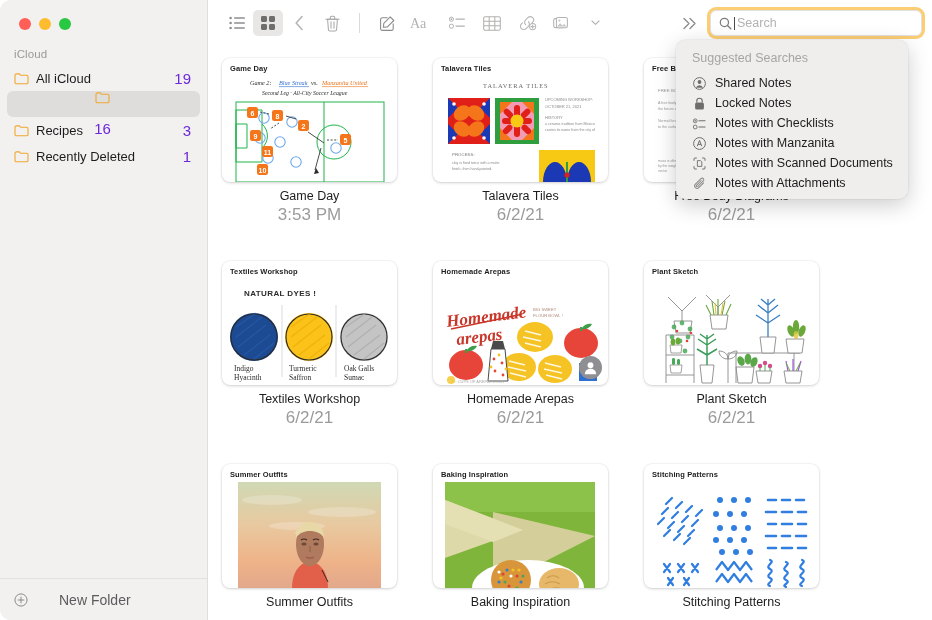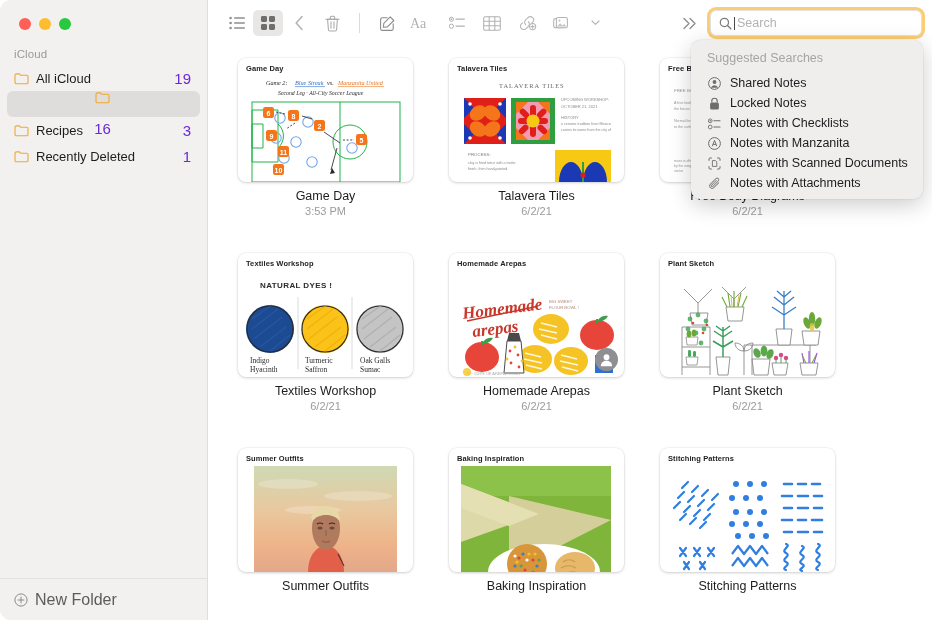--- a/index.html
+++ b/index.html
@@ -56,21 +56,21 @@
   .folder-count { font-size: 15px; color: #6d28d9; }
 
   .new-folder {
     position: absolute; left: 0; bottom: 0;
     width: 100%; height: 42px;
     display: flex; align-items: center;
     gap: 7px; padding-left: 14px;
     border-top: 1px solid #e3e1e0;
     background: #f2f1f0;
   }
-  .new-folder-label { font-size: 16px; color: #5c5c5e; }
+  .new-folder-label { font-size: 14px; color: #5c5c5e; margin-left: 24px; }
 
   
   .main {
     flex: 1; height: 620px;
     position: relative; background: #ffffff;
     display: flex; flex-direction: column;
   }
   .toolbar {
     height: 46px; flex: 0 0 46px;
     display: flex; align-items: center;
@@ -110,21 +110,21 @@
     position: relative;
   }
   .caret {
     position: absolute; left: -3px; top: 1px;
     width: 1px; height: 13px; background: #4a4a4a;
   }
 
   
   .popover {
     position: absolute;
-    top: 40px; right: 9px;
+    top: 40px; right: 24px;
     width: 232px;
     background: #efeeed;
     border-radius: 9px;
     box-shadow: 0 6px 22px rgba(0,0,0,.20), 0 0 0 .5px rgba(0,0,0,.07);
     padding: 7px 0 9px 0;
     z-index: 10;
   }
   .pop-title {
     font-size: 12.5px; color: #a6a5a4;
     padding: 4px 0 5px 16px;
@@ -145,21 +145,21 @@
   .grid-scroll {
     flex: 1; position: relative;
     overflow: hidden;
     padding: 12px 0 0 0;
   }
   .grid {
     display: grid;
     grid-template-columns: repeat(3, 175px);
     column-gap: 64px;
     row-gap: 14px;
-    padding-left: 30px;
+    padding-left: 14px;
     gap: 36px;
   }
   .note-cell { width: 175px; }
   .thumb {
     width: 175px; height: 124px;
     background: #ffffff;
     border-radius: 8px;
     box-shadow: 0 1px 3px rgba(0,0,0,.17), 0 0 0 .5px rgba(0,0,0,.06);
     overflow: hidden; position: relative;
     cursor: default;
@@ -168,21 +168,21 @@
     font-size: 7.5px; font-weight: bold; color: #1d1d1f;
     padding: 6px 0 0 8px; letter-spacing: .1px;
   }
   .thumb-body { position: absolute; inset: 18px 0 0 0; overflow: hidden; }
   .note-name {
     text-align: center; font-size: 12.5px;
     color: #1d1d1f; margin-top: 7px;
     white-space: nowrap; overflow: hidden; text-overflow: ellipsis;
   }
   .note-date {
-    text-align: center; font-size: 11px;
+    text-align: center; font-size: 17px;
     color: #9b9b9b; margin-top: 2px;
   }
   .avatar-badge {
     position: absolute; right: 6px; bottom: 6px;
     width: 23px; height: 23px; border-radius: 50%;
     background: #8e8e93;
     display: flex; align-items: center; justify-content: center;
   }
   svg { display: block; }
 </style>

